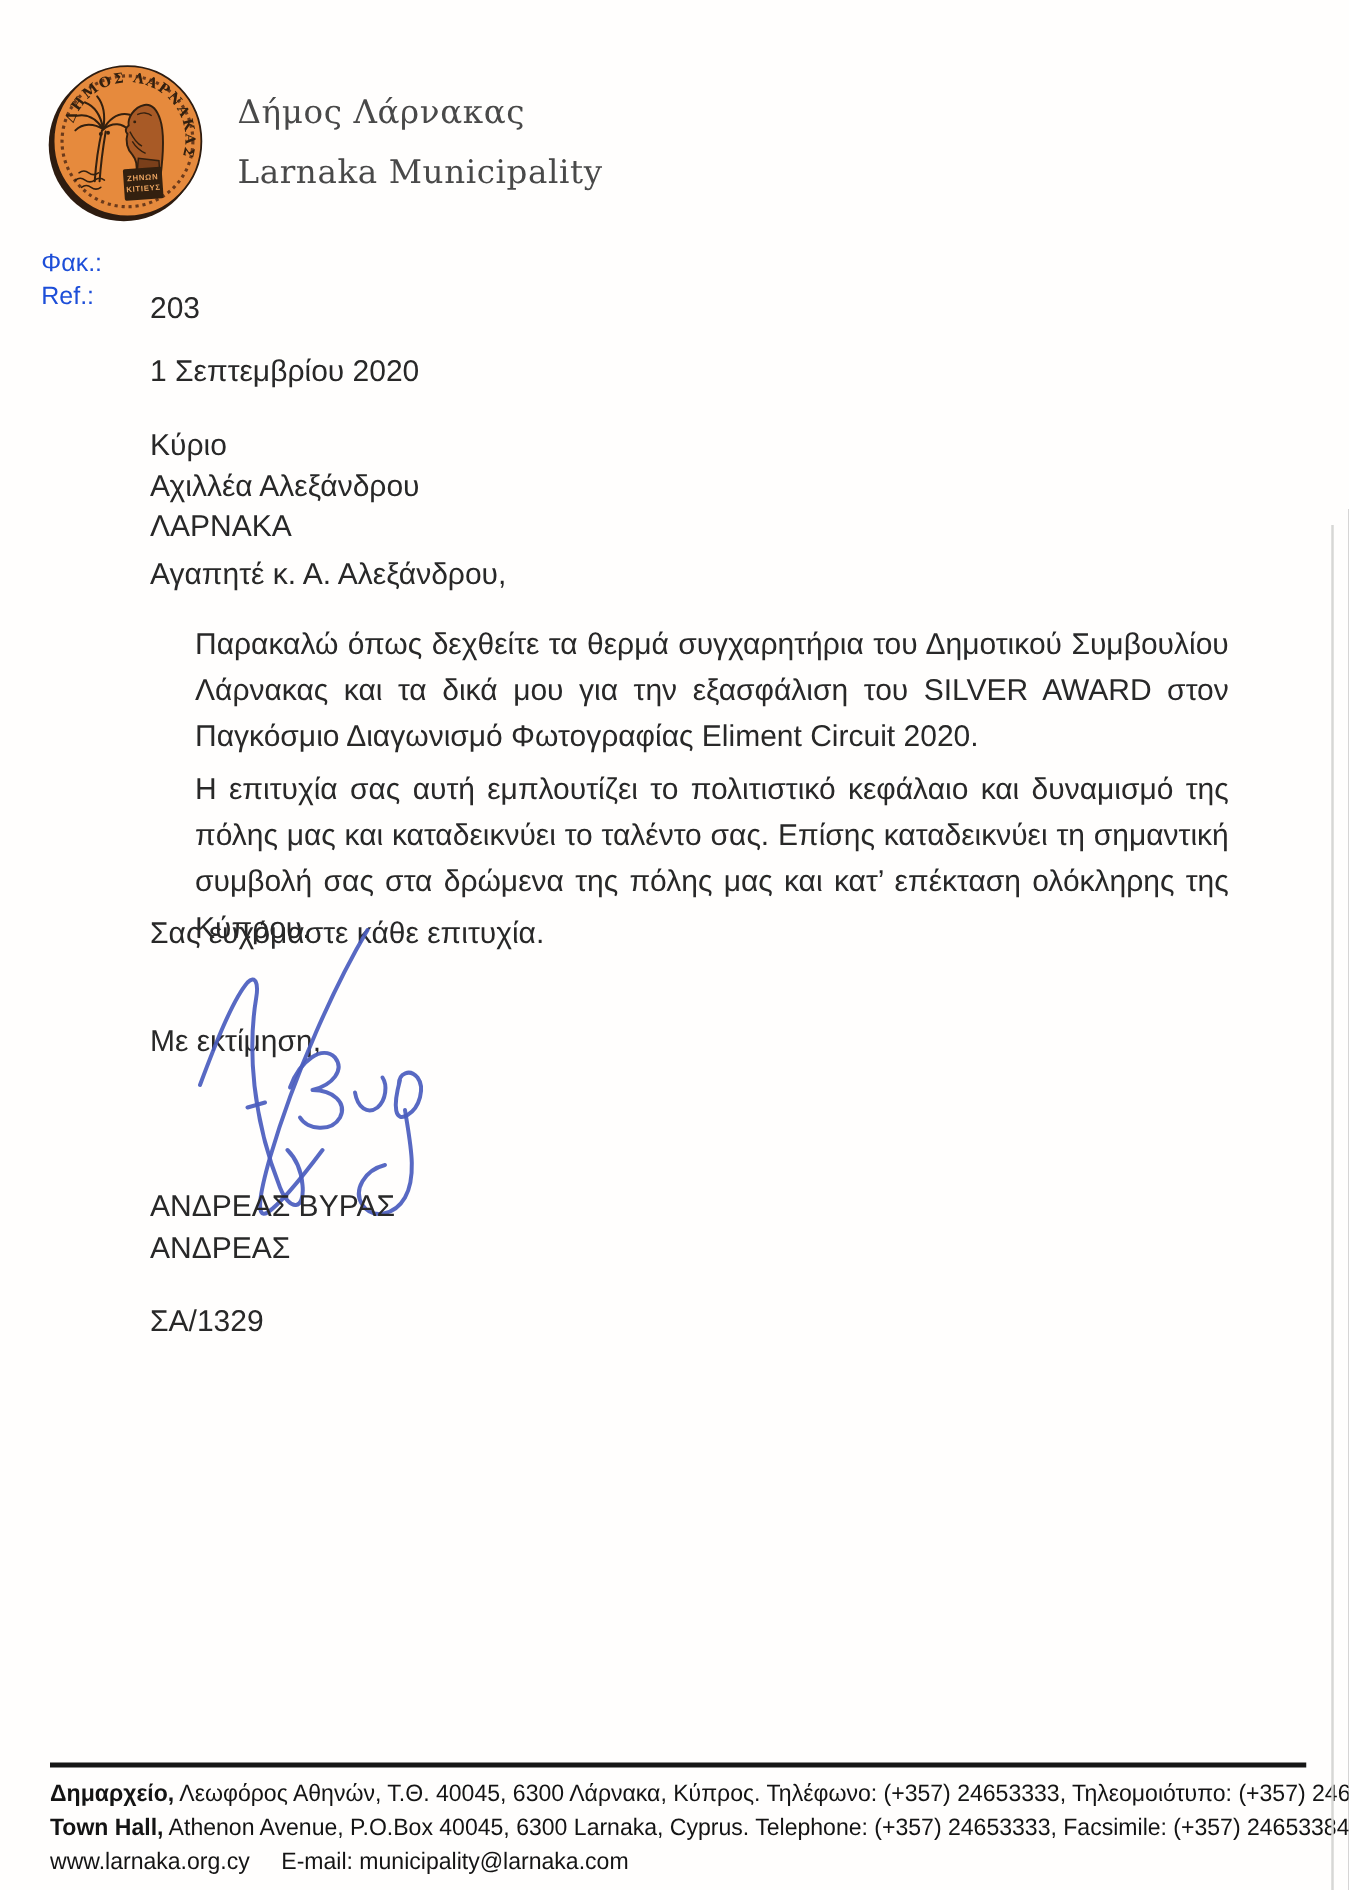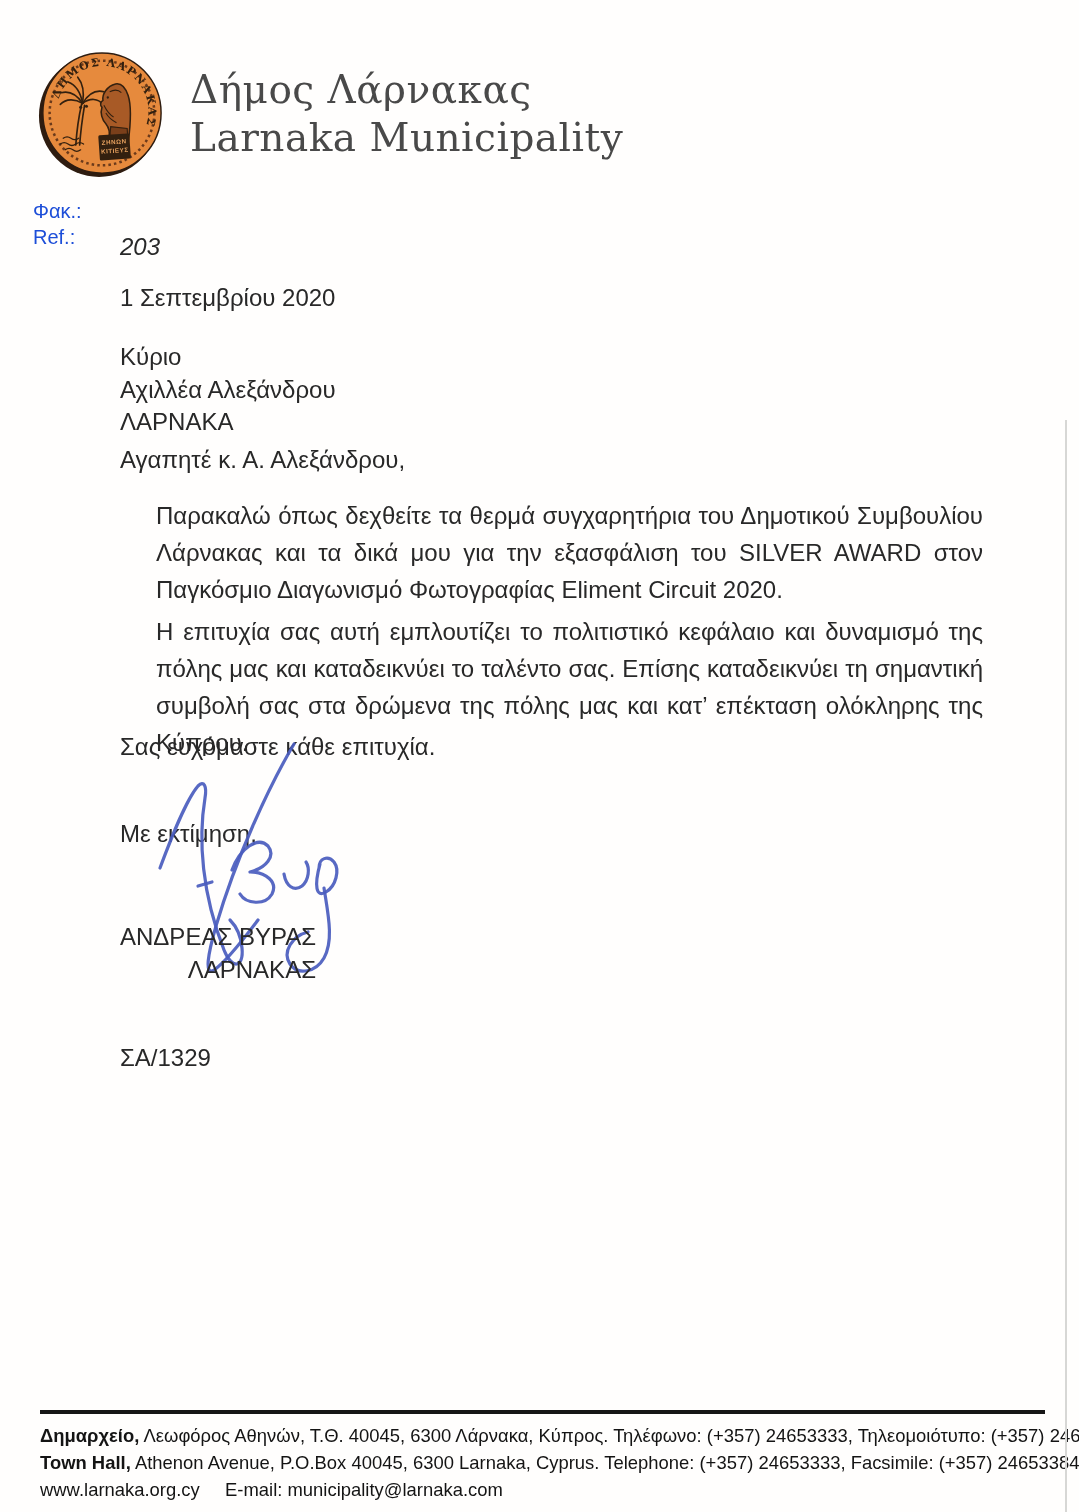--- a/index.html
+++ b/index.html
@@ -14,42 +14,42 @@
     color: #262626;
     margin: 0 auto;
   }
   .abs { position: absolute; }
 
   
   .logo { left: 38px; top: 48px; width: 126px; height: 132px; }
   .org-names { left: 190px; top: 66px; line-height: 48px; }
   .org-el, .org-en {
     font-family: "DejaVu Serif", serif;
-    font-size: 39px;
+    font-size: 26px;
     color: #494949;
     letter-spacing: 0.5px;
     white-space: nowrap;
   }
 
   
   .ref-labels { left: 33px; top: 198px; font-size: 20px; color: #1d4ed8; line-height: 26px; }
 
   
   .col { left: 120px; }
   .body-text { font-size: 24px; color: #282828; }
-  .ref-number   { top: 233px; font-style: italic; }
+  .ref-number   { top: 233px; }
   .letter-date  { top: 284px; text-align: right; }
   .recipient    { top: 341px; line-height: 32.5px; }
   .salutation   { top: 446px; }
   .para { width: 827px; text-align: justify; line-height: 37px; margin-left: 36px; }
   .para-1 { top: 497px; }
   .para-2 { top: 613px; }
   .wish { top: 733px; }
   .closing { top: 820px; }
-  .signer { top: 920px; line-height: 33px; text-align: right; }
+  .signer { top: 949px; line-height: 33px; }
   .file-code { top: 1044px; }
 
   
   .signature { left: 128px; top: 736px; width: 350px; height: 300px; pointer-events: none; }
   .signature path { stroke: #4a5cbe; stroke-width: 3.2; fill: none; stroke-linecap: round; stroke-linejoin: round; opacity: 0.92; }
 
   
   .footer-rule { left: 40px; top: 1410px; width: 1005px; height: 4px; background: #161616; }
   .footer { left: 40px; top: 1422px; width: 1030px; font-size: 19px; color: #141414; line-height: 27px; transform: scaleX(0.97); transform-origin: left top; white-space: nowrap; }
   .footer b { font-weight: bold; }
@@ -139,21 +139,21 @@
     <path d="M 32 132 C 44 100 58 64 70 50 C 76 44 79 50 77 62 C 70 104 74 158 96 214 C 104 234 116 232 114 212 C 113 200 108 190 102 184"></path>
     <path d="M 70 150 L 84 146"></path>
     <path d="M 104 134 C 112 112 130 100 140 110 C 148 120 138 132 122 136 C 138 136 150 146 144 158 C 137 170 118 168 112 158"></path>
     <path d="M 156 138 C 158 150 166 156 174 150 C 181 144 182 132 178 126"></path>
     <path d="M 192 128 C 186 150 188 162 198 156 C 208 150 212 134 206 126 C 200 119 191 122 191 132"></path>
     <path d="M 196 152 C 200 178 206 204 196 222 C 188 236 170 240 162 228 C 154 216 164 200 180 196"></path>
   </svg>
 
   <div class="abs col body-text signer">
     <div>ΑΝΔΡΕΑΣ ΒΥΡΑΣ</div>
-    <div>ΛΑΡΝΑΚΑΣ</div>
+    <div>ΑΝΔΡΕΑΣ</div>
   </div>
 
   <div class="abs col body-text file-code">ΣΑ/1329</div>
 
   <div class="abs footer-rule"></div>
   <div class="abs footer">
     <div><b>Δημαρχείο,</b><span> Λεωφόρος Αθηνών, Τ.Θ. 40045, 6300 Λάρνακα, Κύπρος. Τηλέφωνο: (+357) 24653333, Τηλεομοιότυπο: (+357) 24653384</span></div>
     <div><b>Town Hall,</b><span> Athenon Avenue, P.O.Box 40045, 6300 Larnaka, Cyprus. Telephone: (+357) 24653333, Facsimile: (+357) 24653384</span></div>
     <div><span>www.larnaka.org.cy</span><span class="gap"></span><span>E-mail:</span>&nbsp;<span>municipality@larnaka.com</span></div>
   </div>

